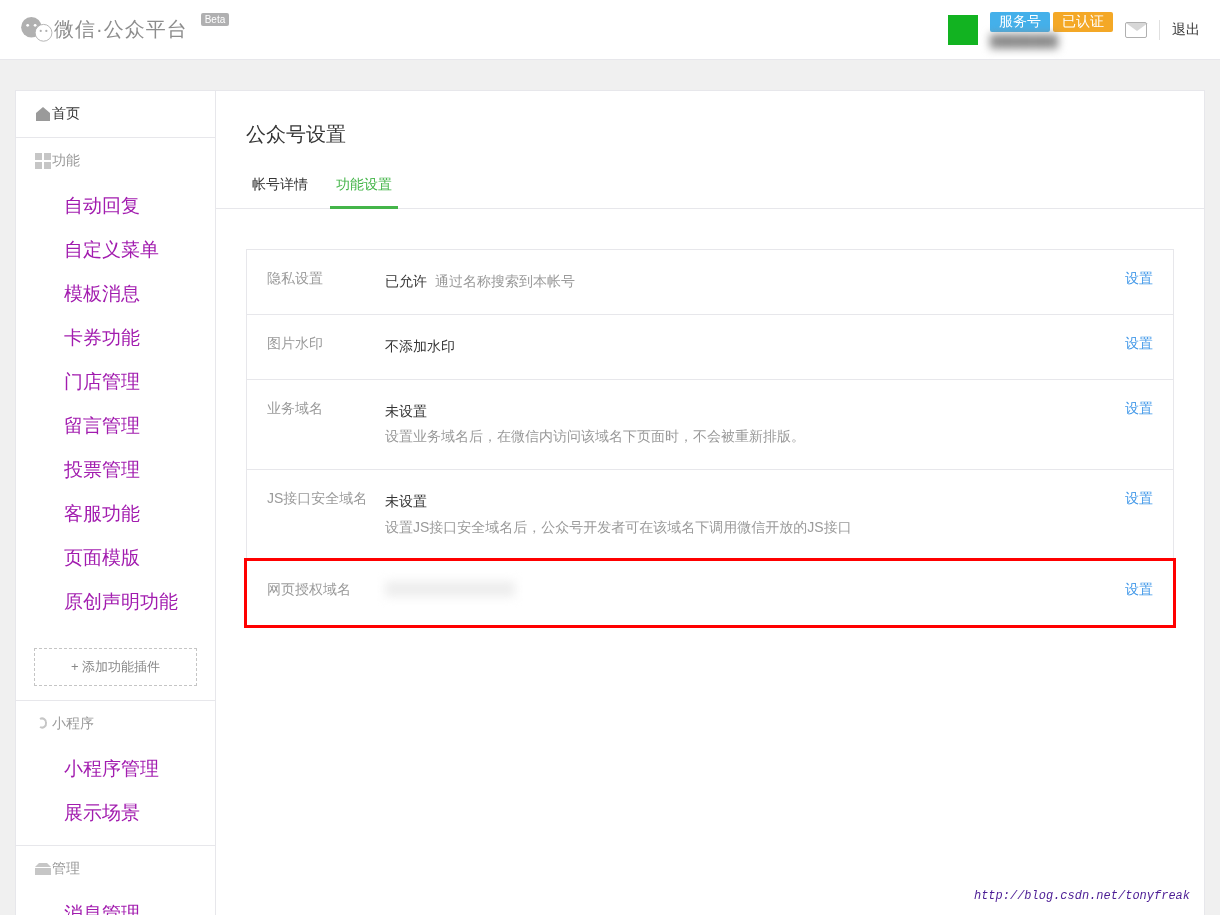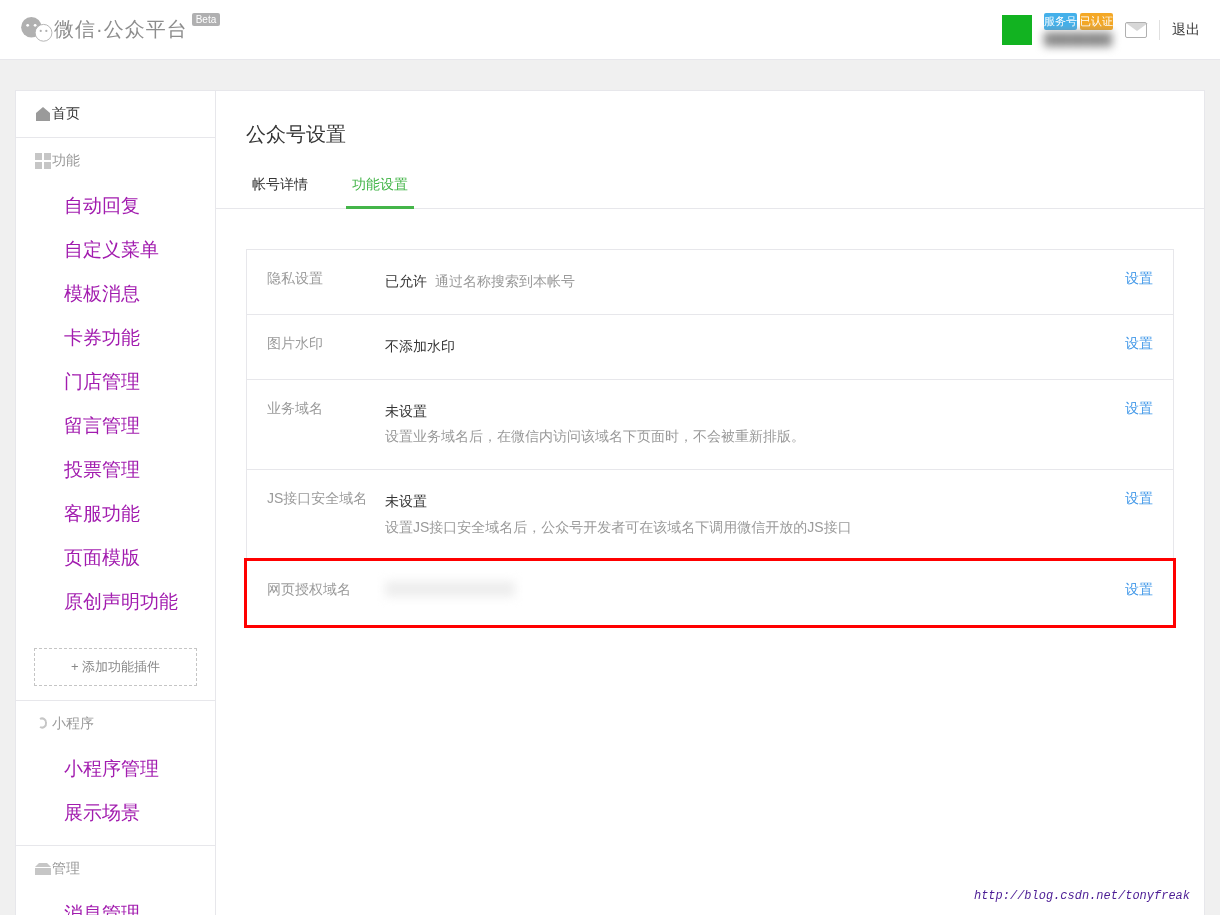--- a/index.html
+++ b/index.html
@@ -2,45 +2,45 @@
 <html><head>
 <meta charset="utf-8">
 <style>
 *{box-sizing:border-box;margin:0;padding:0}
 body{font-family:"Microsoft YaHei","PingFang SC",sans-serif;font-size:14px;color:#353535;background:#fff}
 .header{height:60px;display:flex;align-items:center;padding:0 20px;border-bottom:1px solid #e7e7eb;justify-content:space-between;background:#fff}
 .logo-area{display:flex;align-items:center;gap:0}
 .wechat-logo{width:34px;height:28px;position:relative}
 .wechat-logo svg{width:34px;height:28px}
 .logo-text{font-size:20px;color:#8d8d8d;font-weight:300;letter-spacing:1px}
-.beta-badge{background:#b0b0b1;color:#fff;font-size:10px;padding:1px 4px;border-radius:2px;margin-left:4px;position:relative;top:-10px}
+.beta-badge{background:#b0b0b1;color:#fff;font-size:10px;padding:1px 4px;border-radius:2px;margin-left:13px;position:relative;top:-10px}
 .header-right{display:flex;align-items:center;gap:12px}
 .avatar{width:30px;height:30px;background:#12b321}
 .badges{display:flex;flex-direction:column;gap:2px}
 .badge-row{display:flex;gap:3px}
-.badge{font-size:11px;padding:1px 0;color:#fff;border-radius:2px}
+.badge{font-size:14px;padding:1px 9px;color:#fff;border-radius:2px}
 .badge-blue{background:#44b0ea}
 .badge-orange{background:#f4a826}
 .blurred-text{filter:blur(4px);color:#888;font-size:12px}
 .mail-icon{width:22px;height:16px;border:1.5px solid #b0b0b0;border-radius:2px;position:relative}
 .mail-icon::before{content:"";position:absolute;top:0;left:0;right:0;height:0;border-left:11px solid transparent;border-right:11px solid transparent;border-top:8px solid #b0b0b0;opacity:.5}
 .divider{width:1px;height:20px;background:#e0e0e0}
 .logout{color:#353535;cursor:pointer}
 .body-wrap{display:flex;background:#f0f0f0;padding-top:30px;gap:0;min-height:855px;justify-content:center}
 .sidebar{width:200px;background:#fff;border:1px solid #e7e7eb;border-right:none}
 .side-section{border-bottom:1px solid #e7e7eb}
 .side-header{display:flex;align-items:center;gap:0;padding:14px 18px;color:#9a9a9a;font-size:14px}
 .side-header.dark{color:#353535}
 .side-icon{width:18px;height:18px;display:flex;align-items:center;justify-content:center}
 .side-items{padding-bottom:10px}
 .side-item{padding:9px 18px 9px 48px;color:#a21caf;cursor:pointer;font-size:19px}
 .add-plugin{margin:14px 18px;border:1px dashed #c5c5c5;text-align:center;padding:9px 0;color:#888;cursor:pointer;font-size:13px}
 .main{flex:1;max-width:990px;background:#fff;border:1px solid #e7e7eb;padding:30px 0 40px}
 .page-title{font-size:20px;color:#353535;padding:0 30px 18px;font-weight:400}
-.tabs{display:flex;border-bottom:1px solid #e7e7eb;padding:0 30px;gap:32px}
+.tabs{display:flex;border-bottom:1px solid #e7e7eb;padding:0 30px;gap:16px}
 .tab{padding:10px 6px 12px;color:#353535;cursor:pointer;border-bottom:3px solid transparent;margin-bottom:-1px}
 .tab.active{border-bottom-color:#44b549;color:#44b549}
 .settings-table{margin:40px 30px 0;border:1px solid #e7e7eb}
 .setting-row{display:flex;padding:20px 20px;border-bottom:1px solid #e7e7eb;align-items:flex-start;gap:8px}
 .setting-row:last-child{border-bottom:none}
 .setting-row.highlighted{outline:3px solid #ff0000;outline-offset:0}
 .setting-label{width:110px;color:#9a9a9a;flex-shrink:0;font-size:14px}
 .setting-value{flex:1;color:#353535;line-height:1.7}
 .setting-value .primary{margin-right:8px}
 .setting-value .secondary{color:#9a9a9a}

